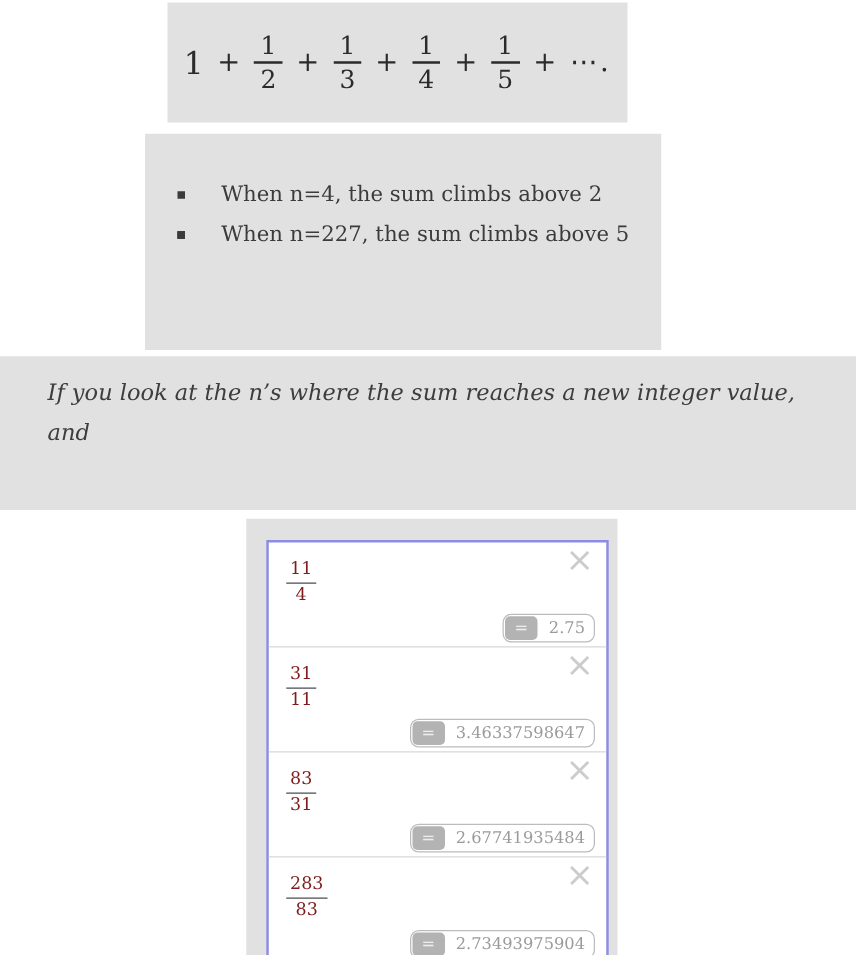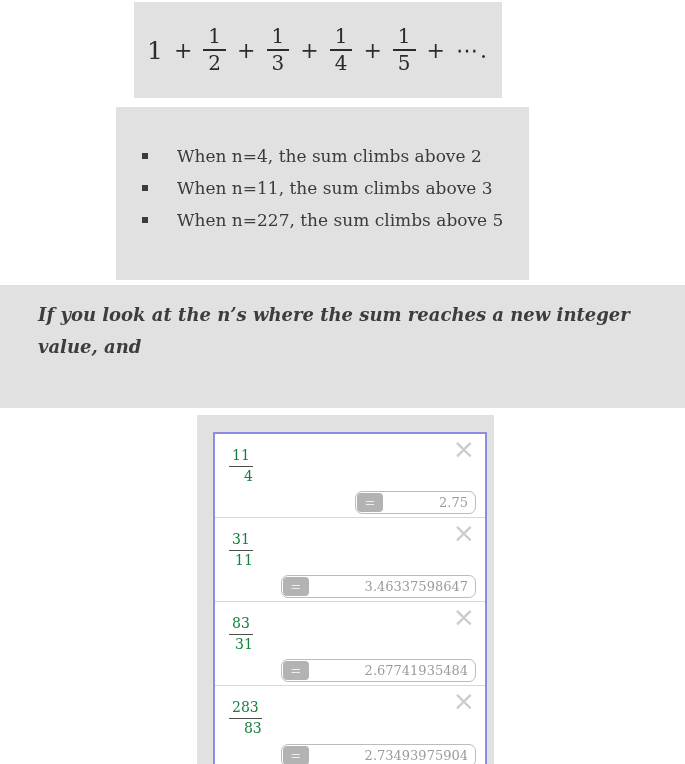--- a/index.html
+++ b/index.html
@@ -22,43 +22,43 @@
   
   .bullets-box { left: 116px; top: 107px; width: 413px; height: 173px;
     color: #3b3b3b; font-size: 17px; }
   .bullets-box ul { list-style: none; padding: 33px 12px 0 26px; }
   .bullets-box li { position: relative; padding-left: 35px; line-height: 32px; }
   .bullets-box li .sq { position: absolute; left: 0; top: 13px; width: 6px; height: 6px;
     background: #3b3b3b; }
 
   
   .quote-box { left: 0; top: 285px; width: 685px; height: 123px;
-    font-style: italic; color: #3d3d3d; font-size: 18px; padding: 14px 30px 0 38px; font-weight: bold; }
+    font-style: italic; color: #3d3d3d; font-size: 18px; padding: 14px 30px 0 38px; }
   .quote-box .qline { line-height: 32px; }
 
   
   .calc-area { left: 197px; top: 415px; width: 297px; height: 349px; overflow: hidden; }
   .calc-panel { position: absolute; left: 16px; top: 17px; width: 274px; height: 352px;
     background: #ffffff; border: 2px solid #8c8ce1; }
   .calc-row { position: relative; height: 84px; border-bottom: 1px solid #d8d8d8; }
   .calc-row:last-child { border-bottom: none; }
-  .expr { position: absolute; left: 14px; top: 13px; font-size: 14px; color: #15803d;
-    text-align: right; line-height: 1.25; cursor: text; }
+  .expr { position: absolute; left: 14px; top: 13px; font-size: 14px; color: #7f1d1d;
+    text-align: center; line-height: 1.25; cursor: text; }
   .expr .num { display: block; border-bottom: 1px solid #4d4d4d; padding: 0 3px 1px; }
   .expr .den { display: block; padding-top: 1px; }
   .close { position: absolute; top: -1px; right: 10px; font-size: 27px; color: #cccccc;
     line-height: 1.2; font-family: "DejaVu Sans", sans-serif; cursor: pointer; }
   .pill { position: absolute; right: 9px; bottom: 3px; height: 23px;
     display: flex; align-items: stretch; background: #ffffff;
     border: 1.5px solid #bcbcbc; border-radius: 7px; overflow: hidden; cursor: pointer; }
   .pill .eq { width: 26px; margin: 1px; border-radius: 4px; background: #b3b3b3;
     color: #ededed; display: flex; align-items: center; justify-content: center;
     font-size: 13px; font-family: "DejaVu Sans", sans-serif; }
   .pill .val { display: flex; align-items: center; padding: 0 7px 0 8px;
-    color: #9b9b9b; font-size: 13px; margin-left: 47px; }
+    color: #9b9b9b; font-size: 13px; }
 </style>
 </head>
 <body>
 
 <div class="graybox formula-box">
   <div class="formula">
     <span>1</span>
     <span class="op">+</span>
     <span class="frac">
       <span class="num">1</span>
@@ -80,21 +80,21 @@
       <span class="den">5</span>
     </span>
     <span class="op">+</span>
     <span class="tail">⋯.</span>
   </div>
 </div>
 
 <div class="graybox bullets-box">
   <ul>
     <li><span class="sq"></span><span>When n=4, the sum climbs above 2</span></li>
-    <li><span class="sq"></span><span>When n=11, the sum climbs above 3</span></li>
+    <li><span class="sq"></span></li>
     <li><span class="sq"></span></li>
     <li><span class="sq"></span><span>When n=227, the sum climbs above 5</span></li>
   </ul>
 </div>
 
 <div class="graybox quote-box">
   <div class="qline">If you look at the n’s where the sum reaches a new integer value, and</div>
 </div>
 
 <div class="graybox calc-area">

